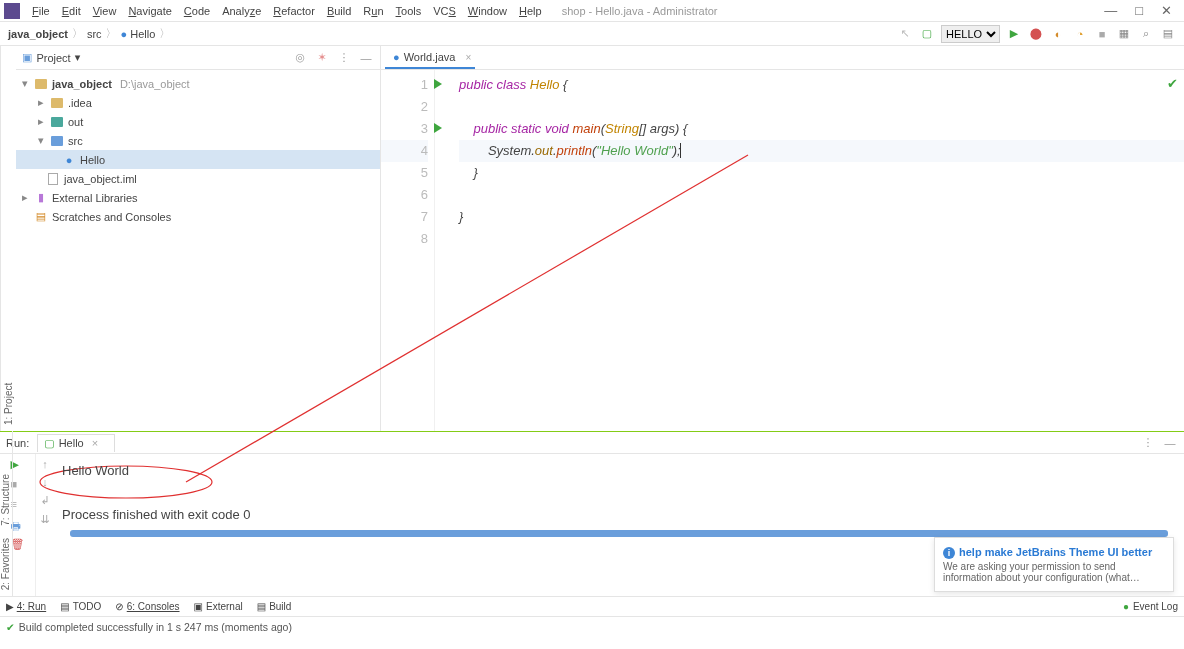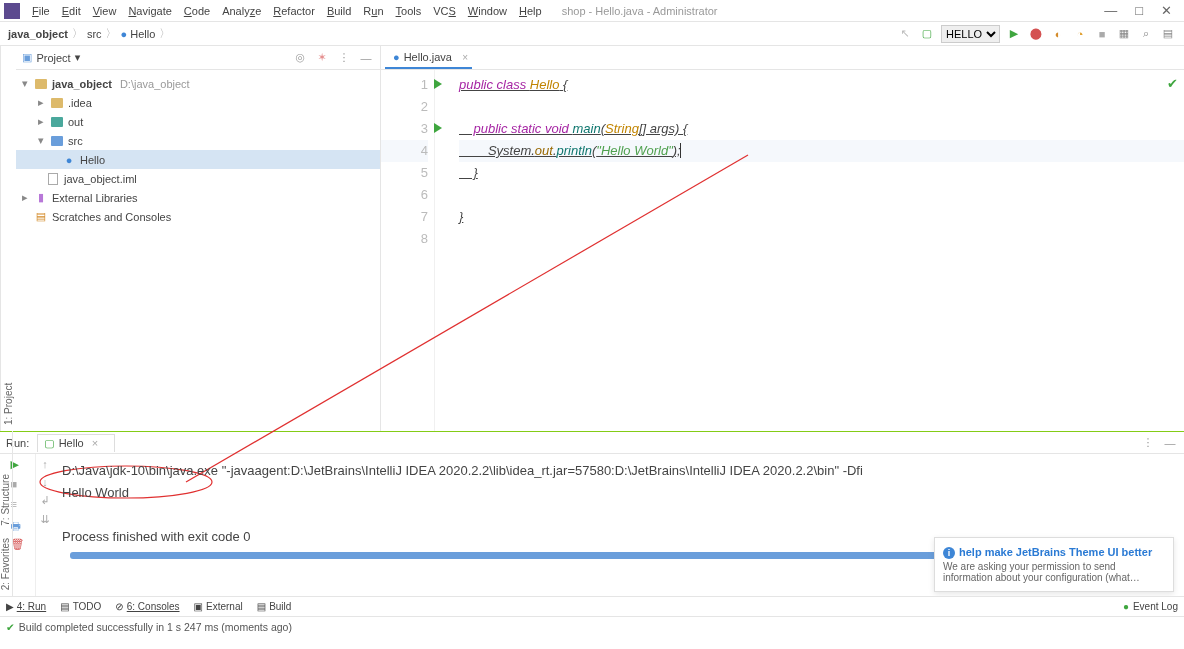--- a/index.html
+++ b/index.html
@@ -33,26 +33,26 @@
 .folder-ico.teal { background:#4aa89c; }
 .file-ico { width:10px; height:12px; border:1px solid #aaa; background:#fff; }
 .editor { flex:1; display:flex; flex-direction:column; }
 .tabs { height:24px; display:flex; align-items:flex-end; border-bottom:1px solid #e5e5e5; padding-left:4px; }
 .tab { padding:4px 20px 4px 8px; border-bottom:2px solid #3e86d6; display:flex; align-items:center; gap:4px; position:relative; }
 .tab .close { position:absolute; right:4px; color:#aaa; font-size:10px; }
 .code-area { flex:1; display:flex; font-family:Consolas,monospace; font-size:13px; position:relative; }
 .gutter { width:54px; text-align:right; color:#bbb; padding:4px 6px 0 0; background:#fff; border-right:1px solid #f0f0f0; }
 .gutter .ln { height:22px; line-height:22px; position:relative; }
 .gutter .run-ico { position:absolute; right:-14px; top:5px; width:0; height:0; border-left:8px solid #3fa63f; border-top:5px solid transparent; border-bottom:5px solid transparent; }
-.code { flex:1; padding:4px 0 0 24px; font-style:italic;text-decoration:underline; }
+.code { flex:1; padding:4px 0 0 24px; font-style:italic; }
 .code .line { height:22px; line-height:22px; white-space:pre; }
 .code .cursor-line { background:#f5f8fc; }
 .kw { color:#a626a4; }
 .cls { color:#c18401; }
-.mth { color:#0f766e; }
+.mth { color:#c2410c; }
 .fld { color:#986801; }
 .str { color:#50a14f; }
 .typ { color:#c18401; }
 .code .caret { border-left:1px solid #333; margin-left:-1px; }
 .check { position:absolute; right:6px; top:6px; color:#3fa63f; }
 .run-panel { height:165px; border-top:1px solid #84cc16; display:flex; flex-direction:column; }
 .run-head { height:22px; display:flex; align-items:center; padding:0 6px; border-bottom:1px solid #e5e5e5; }
 .run-head .tab { border:1px solid #ddd; border-bottom:none; padding:2px 16px 2px 6px; font-size:11px; }
 .run-head .tools { margin-left:auto; display:flex; gap:6px; color:#999; }
 .run-body { flex:1; display:flex; }
@@ -186,21 +186,21 @@
       <div class="tree-row" style="padding-left:18px">
           <span class="ico" style="color:#d48b2a">▤</span>
           <span>Scratches and Consoles</span>
         </div>
     </div>
   </div>
   <div class="editor">
     <div class="tabs">
       <div class="tab">
           <span style="color:#3e86d6">●</span>
-          <span>Hello.java</span>
+          <span>World.java</span>
           <span class="close">×</span>
         </div>
     </div>
     <div class="code-area">
       <span class="check">✔</span>
       <div class="gutter">
         <div class="ln"><span>1</span><span class="run-ico"></span></div>
         <div class="ln">2</div>
         <div class="ln"><span>3</span><span class="run-ico"></span></div>
         <div class="ln" style="background:#f5f8fc">4</div>
@@ -254,21 +254,20 @@
       <span class="t" style="color:#6a9edb">🖶</span>
       <span class="t red">🗑</span>
     </div>
     <div style="width:18px;display:flex;flex-direction:column;align-items:center;padding:4px 0;gap:6px;color:#aaa">
       <span>↑</span>
       <span>↓</span>
       <span>↲</span>
       <span>⇊</span>
     </div>
     <div class="run-out">
-      <div class="oline">D:\Java\jdk-10\bin\java.exe "-javaagent:D:\JetBrains\IntelliJ IDEA 2020.2.2\lib\idea_rt.jar=57580:D:\JetBrains\IntelliJ IDEA 2020.2.2\bin" -Dfi</div>
       <div class="oline">Hello World</div>
       <div class="oline"></div>
       <div class="oline">Process finished with exit code 0</div>
       <div class="notif">
         <div class="ntitle"><span class="info-ico">i</span><span>help make JetBrains Theme UI better</span></div>
         <div class="ntext">We are asking your permission to send information about your configuration (what…</div>
       </div>
       <div class="scroll-track"></div>
     </div>
   </div>

